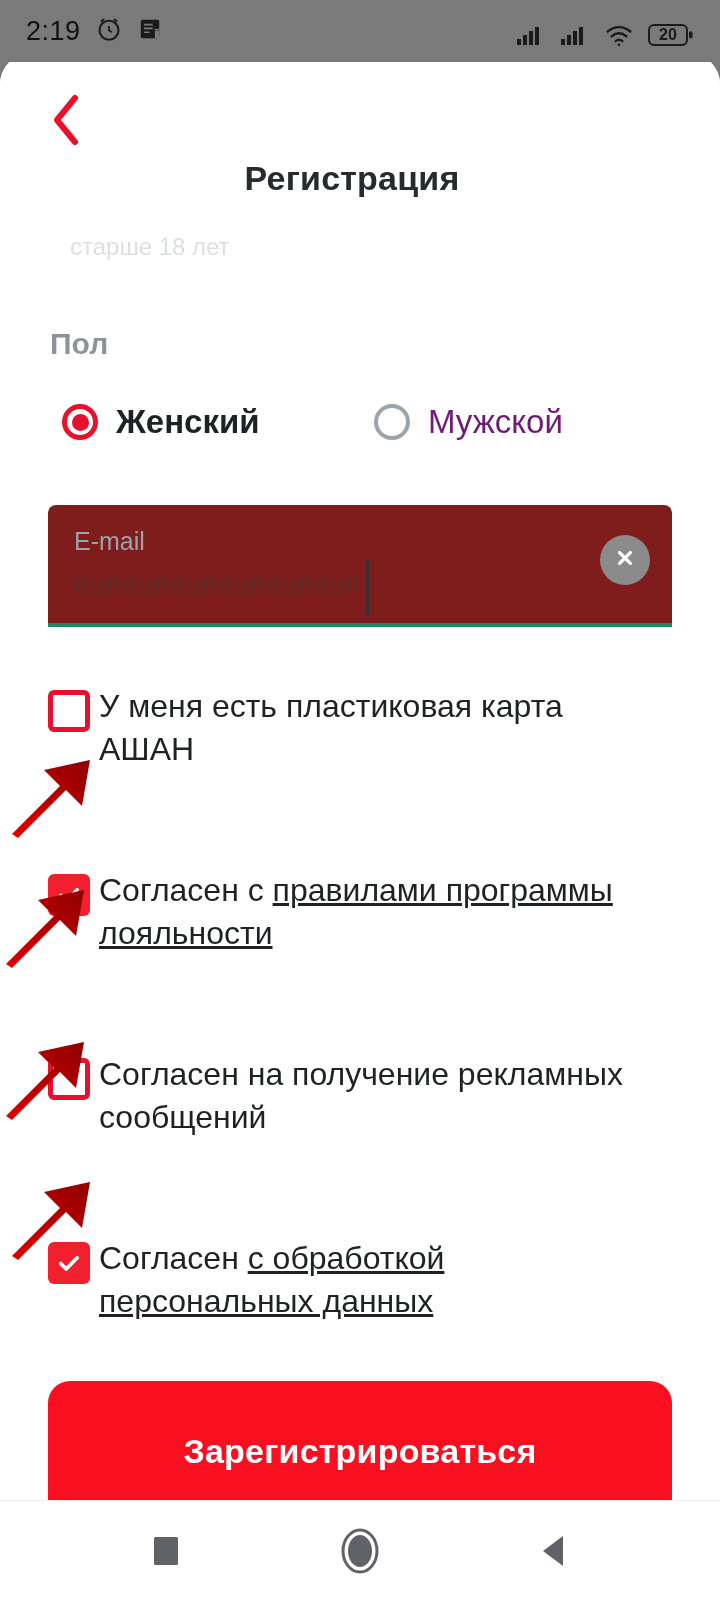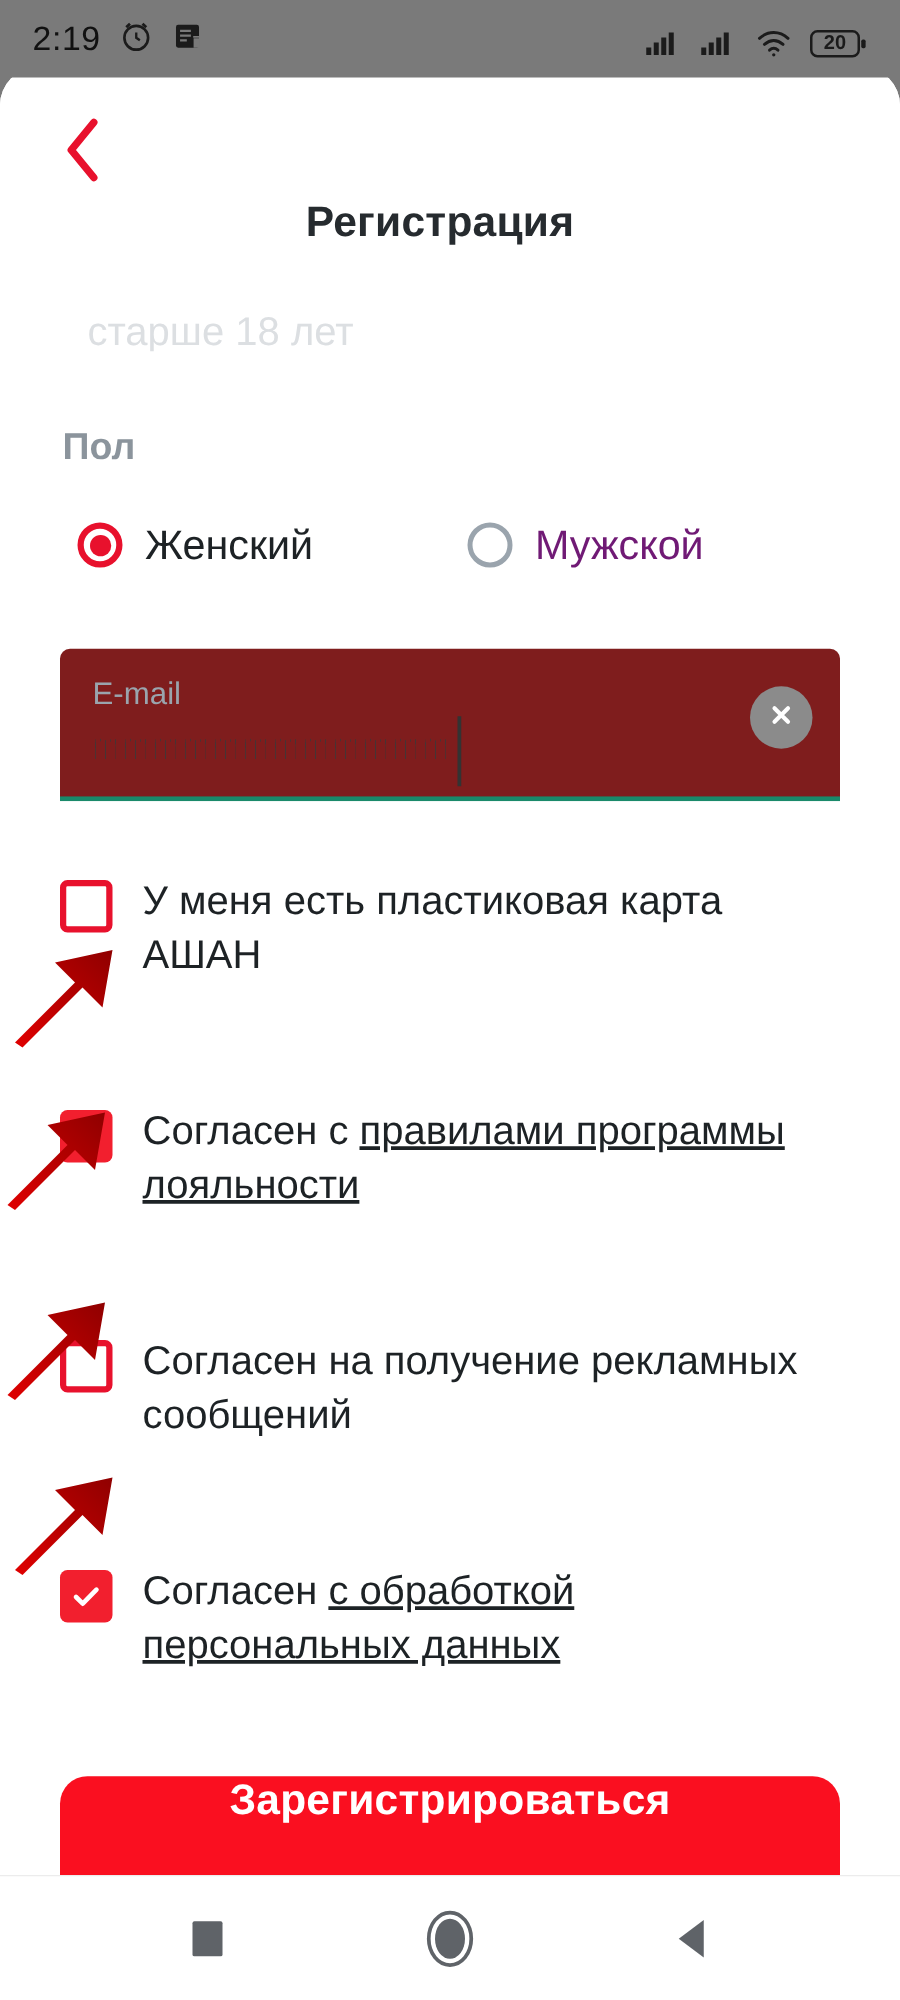--- a/index.html
+++ b/index.html
@@ -20,21 +20,21 @@
   
   .statusbar {
     position: absolute; top: 0; left: 0;
     width: 720px; height: 62px;
     background: #7a7a7a;
     display: flex; align-items: center;
     padding: 0 26px;
     z-index: 5;
   }
   .sb-left { display: flex; align-items: center; gap: 13px; }
-  .sb-right { display: flex; align-items: flex-start; gap: 14px; margin-left: auto; margin-top: 12px; }
+  .sb-right { display: flex; align-items: center; gap: 14px; margin-left: auto; margin-top: 12px; }
   .sb-time {
     font-size: 27px; font-weight: 500; color: #111; letter-spacing: .5px;
   }
   .sb-icon { display: block; }
 
   
   .screen {
     position: absolute;
     top: 54px; left: 0;
     width: 720px; height: 1546px;
@@ -63,23 +63,23 @@
     letter-spacing: .2px;
   }
 
   
   .content {
     position: relative;
     padding: 0 48px;
   }
 
   .faded-line {
-    font-size: 32px;
+    font-size: 24px;
     color: #dcdfe2;
-    margin-top: 18px;
+    margin-top: 4px;
     height: 34px;
     overflow: hidden;
     white-space: nowrap;
     padding-left: 22px;
   }
 
   .section-label {
     font-size: 30px;
     font-weight: bold;
     color: #8b949c;
@@ -89,21 +89,21 @@
 
   
   .radio-row {
     display: flex;
     align-items: center;
     margin-top: 42px;
   }
   .radio-opt {
     display: flex; align-items: center; gap: 18px;
   }
-  .radio-opt.first { width: 320px; padding-left: 14px; }
+  .radio-opt.first { width: 320px; padding-left: 14px; font-weight: bold; }
   .radio-opt.second { padding-left: 6px; }
   .radio-outer {
     width: 36px; height: 36px;
     border-radius: 50%;
     display: flex; align-items: center; justify-content: center;
     flex: 0 0 auto;
   }
   .radio-outer.on  { border: 5px solid #e8112d; }
   .radio-outer.off { border: 4px solid #9aa4ad; }
   .radio-dot {
@@ -160,21 +160,21 @@
     border-radius: 50%;
     background: #8b8b8b;
     display: flex; align-items: center; justify-content: center;
   }
 
   
   .checklist { margin-top: 58px; }
   .check-row {
     display: flex;
     align-items: flex-start;
-    gap: 24px;
+    gap: 9px;
     position: relative;
   }
   .check-row.r1 { margin-top: 10px; }
   .check-row.r2 { margin-top: 98px; }
   .check-row.r3 { margin-top: 98px; }
   .check-row.r4 { margin-top: 98px; }
 
   .cbox {
     width: 42px; height: 42px;
     border-radius: 6px;
@@ -199,26 +199,26 @@
     width: 90px; height: 92px;
     z-index: 9;
   }
   .a1 { left: 8px;  top: 750px; }
   .a2 { left: 2px;  top: 880px; }
   .a3 { left: 2px;  top: 1032px; }
   .a4 { left: 8px;  top: 1172px; }
 
   
   .submit {
-    margin-top: 84px;
+    margin-top: 58px;
     width: 100%;
     height: 140px;
     background: #fa0f20;
     border-radius: 22px;
-    display: flex; align-items: flex-start; justify-content: center;
+    display: flex; align-items: center; justify-content: center;
     border: none;
   }
   .submit-label {
     color: #fff; font-size: 34px; font-weight: bold;
     letter-spacing: .2px;
   }
 
   .footnote {
     margin-top: 42px;
     font-size: 25px;

